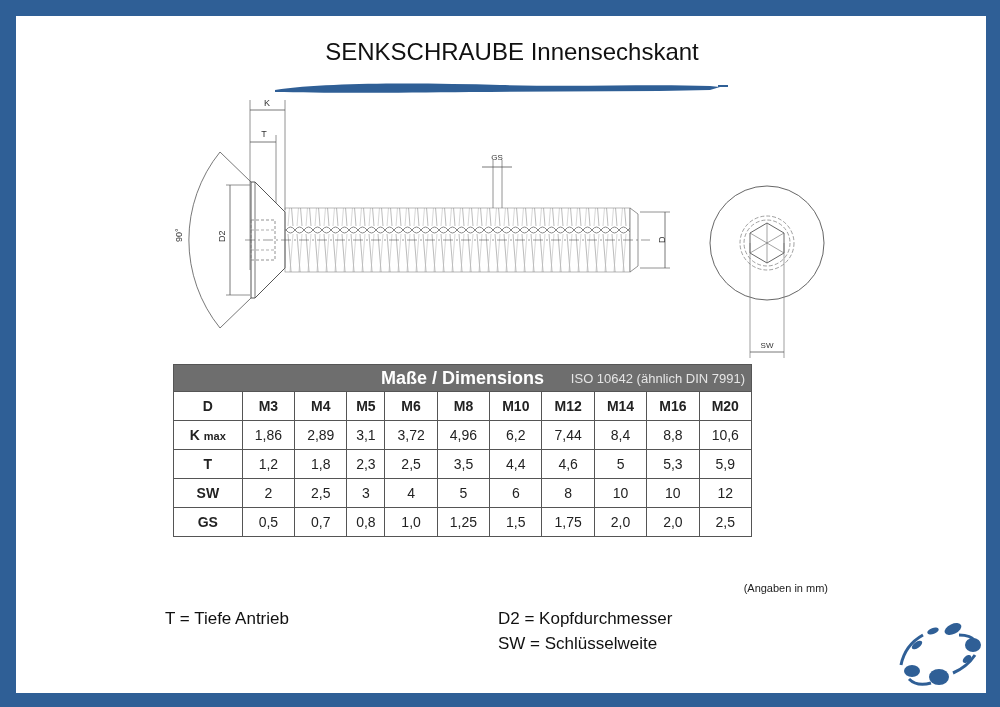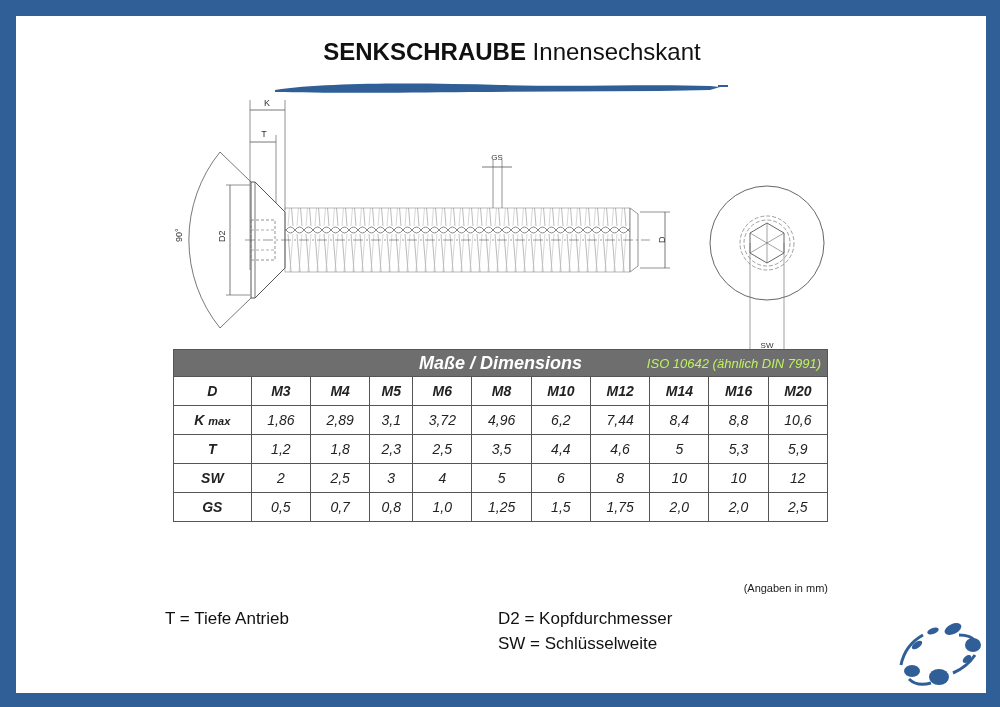--- a/index.html
+++ b/index.html
@@ -2,28 +2,28 @@
 <html><head>
 <meta charset="utf-8">
 <style>
   html, body { margin:0; padding:0; }
   body { width:1000px; height:707px; position:relative; overflow:hidden; background:#ffffff; font-family:"Liberation Sans", sans-serif; }
   .frame-top { position:absolute; left:0; top:0; width:1000px; height:16px; background:#2f5f96; }
   .frame-bottom { position:absolute; left:0; bottom:0; width:1000px; height:14px; background:#2f5f96; }
   .frame-left { position:absolute; left:0; top:0; width:16px; height:707px; background:#2f5f96; }
   .frame-right { position:absolute; right:0; top:0; width:14px; height:707px; background:#2f5f96; }
   .title { position:absolute; left:0; top:38px; width:1000px; text-align:center; font-size:24px; font-weight:normal; color:#111; letter-spacing:0px; }
-  .title b { font-weight:bold;margin-left:24px; }
+  .title b { font-weight:normal;margin-left:24px; }
   .brush { position:absolute; left:270px; top:80px; width:460px; height:14px; }
   .drawing { position:absolute; left:160px; top:90px; width:700px; height:270px; }
-  table.dims { position:absolute; left:173px; top:349px; width:655px; border-collapse:collapse; font-size:14px; color:#222;font-style:italic; }
+  table.dims { position:absolute; left:173px; top:364px; width:579px; border-collapse:collapse; font-size:14px; color:#222; }
   table.dims td { border:1px solid #555; text-align:center; height:28px; padding:0; }
   table.dims tr.hdr td { background:#6e6e6e; color:#fff; height:26px; border-color:#555; }
   table.dims tr.hdr .hdr-title { font-size:18px; font-weight:bold; }
-  table.dims tr.hdr .hdr-std { font-size:13px; position:absolute; right:6px; top:6px; color:#bef264; }
+  table.dims tr.hdr .hdr-std { font-size:13px; position:absolute; right:6px; top:6px; color:#e5e5e5; }
   table.dims .rowlabel { font-weight:bold; font-size:14px; }
   table.dims .rowlabel small { font-size:11px; }
   table.dims tr.colhead td { font-weight:bold; font-size:14px; }
   .hdr-cell { position:relative; }
   .unit-note { position:absolute; right:172px; top:582px; font-size:11px; color:#222; }
   .legend { position:absolute; top:606px; font-size:17px; color:#111; line-height:25px; }
   .legend.left { left:165px; }
   .legend.right { left:498px; }
   .logo { position:absolute; left:895px; top:615px; width:90px; height:80px; }
 </style>

